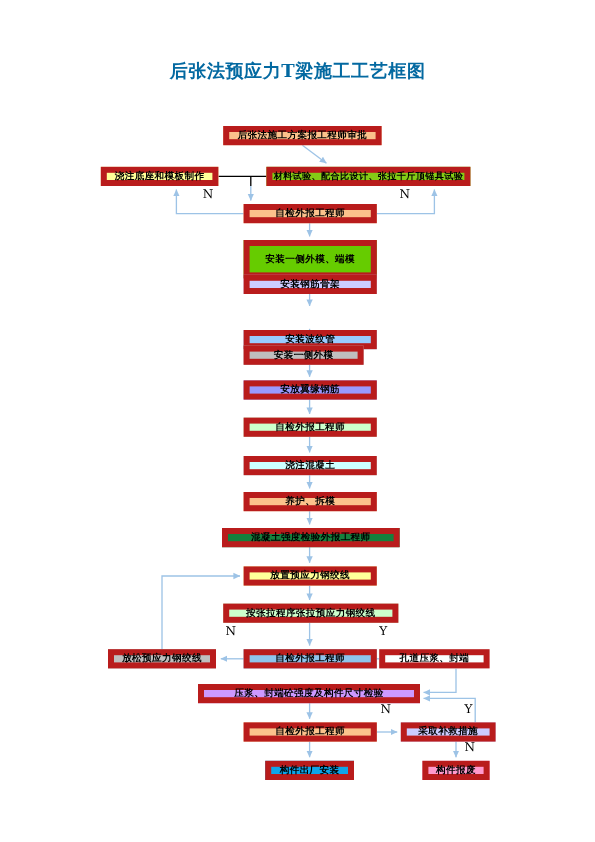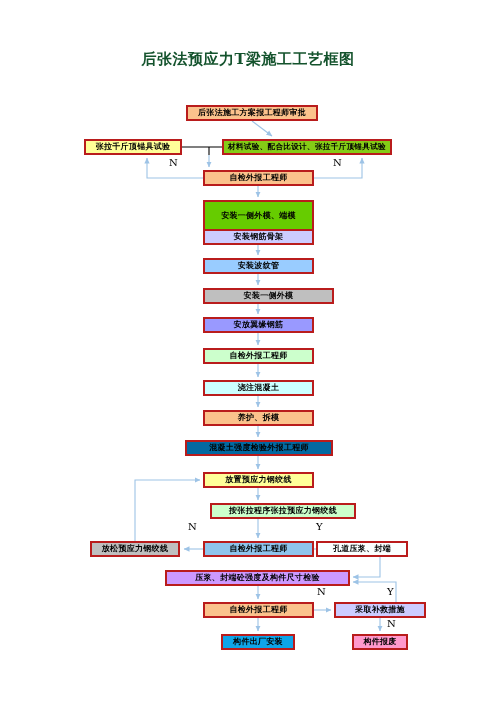--- a/index.html
+++ b/index.html
@@ -10,29 +10,29 @@
   }
   #canvas{position:absolute;left:0;top:0;width:496px;height:702px;}
 
   .title{
     position:absolute;
     left:0;top:50px;width:496px;
     text-align:center;
     font-size:15px;
     font-weight:bold;
     font-family:"DejaVu Serif","Liberation Serif",serif;
-    color:#14532d;
+    color:#0369a1;
     letter-spacing:0.5px;
     white-space:nowrap;
   }
 
   .node{
     position:absolute;
     box-sizing:border-box;
-    border:2px solid #b91c1c;
+    border:5px solid #b91c1c;
     display:flex;
     align-items:center;
     justify-content:center;
     font-size:8px;
     color:#000000;
     letter-spacing:0.3px;
     white-space:nowrap;
     line-height:1;
     font-family:Liberation Serif, serif;
     font-weight:bold;
@@ -107,40 +107,40 @@
 
     <path class="w" d="M396,602 L396,582 L353,582" marker-end="url(#ah)"></path>
 
     <path class="w" d="M258,618 L258,631" marker-end="url(#ah)"></path>
 
     <path class="w" d="M380,618 L380,631" marker-end="url(#ah)"></path>
   </svg>
 
   <div id="nodes">
       <div class="node" style="left: 186px; top: 105px; width: 132px; height: 16px; background: rgb(251, 194, 140);">后张法施工方案报工程师审批</div>
-      <div class="node" style="left: 84px; top: 139px; width: 98px; height: 16px; background: rgb(255, 255, 153);">张拉千斤顶锚具试验</div>
+      <div class="node" style="left: 84px; top: 139px; width: 98px; height: 16px; background: rgb(255, 255, 153);">浇注底座和模板制作</div>
       <div class="node thin" style="left: 222px; top: 139px; width: 170px; height: 16px; background: #84cc16;">材料试验、配合比设计、张拉千斤顶锚具试验</div>
       <div class="node" style="left: 203px; top: 170px; width: 111px; height: 16px; background: rgb(251, 194, 140);">自检外报工程师</div>
       <div class="node" style="left: 203px; top: 200px; width: 111px; height: 32px; background: rgb(102, 204, 0);">安装一侧外模、端模</div>
       <div class="node" style="left: 203px; top: 229px; width: 111px; height: 16px; background: rgb(204, 204, 255);">安装钢筋骨架</div>
-      <div class="node" style="left: 203px; top: 258px; width: 111px; height: 16px; background: rgb(153, 204, 255);">安装波纹管</div>
-      <div class="node" style="left: 203px; top: 288px; width: 131px; height: 16px; background: rgb(191, 191, 191);">安装一侧外模</div>
+      <div class="node" style="left: 203px; top: 275px; width: 111px; height: 16px; background: rgb(153, 204, 255);">安装波纹管</div>
+      <div class="node" style="left: 203px; top: 288px; width: 100px; height: 16px; background: rgb(191, 191, 191);">安装一侧外模</div>
       <div class="node" style="left: 203px; top: 317px; width: 111px; height: 16px; background: rgb(153, 153, 255);">安放翼缘钢筋</div>
       <div class="node" style="left: 203px; top: 348px; width: 111px; height: 16px; background: rgb(204, 255, 204);">自检外报工程师</div>
       <div class="node" style="left: 203px; top: 380px; width: 111px; height: 16px; background: rgb(204, 255, 255);">浇注混凝土</div>
       <div class="node" style="left: 203px; top: 410px; width: 111px; height: 16px; background: rgb(251, 194, 140);">养护、拆模</div>
-      <div class="node" style="left: 185px; top: 440px; width: 148px; height: 16px; background: #0369a1;">混凝土强度检验外报工程师</div>
+      <div class="node" style="left: 185px; top: 440px; width: 148px; height: 16px; background: #15803d;">混凝土强度检验外报工程师</div>
       <div class="node" style="left: 203px; top: 472px; width: 111px; height: 16px; background: rgb(255, 255, 153);">放置预应力钢绞线</div>
-      <div class="node" style="left: 186px; top: 503px; width: 146px; height: 16px; background: rgb(204, 255, 204); margin-left: 24px;">按张拉程序张拉预应力钢绞线</div>
+      <div class="node" style="left: 186px; top: 503px; width: 146px; height: 16px; background: rgb(204, 255, 204);">按张拉程序张拉预应力钢绞线</div>
       <div class="node" style="left: 90px; top: 541px; width: 90px; height: 16px; background: rgb(191, 191, 191); text-align: center;">放松预应力钢绞线</div>
       <div class="node" style="left: 203px; top: 541px; width: 111px; height: 16px; background: rgb(142, 196, 236);">自检外报工程师</div>
       <div class="node" style="left: 316px; top: 541px; width: 92px; height: 16px; background: rgb(251, 255, 255);">孔道压浆、封端</div>
       <div class="node" style="left: 165px; top: 570px; width: 185px; height: 16px; background: rgb(204, 153, 255);">压浆、封端砼强度及构件尺寸检验</div>
       <div class="node" style="left: 203px; top: 602px; width: 111px; height: 16px; background: rgb(251, 194, 140);">自检外报工程师</div>
-      <div class="node" style="left: 334px; top: 602px; width: 92px; height: 16px; background: rgb(204, 204, 255);">采取补救措施</div>
+      <div class="node" style="left: 334px; top: 602px; width: 79px; height: 16px; background: rgb(204, 204, 255);">采取补救措施</div>
       <div class="node" style="left: 221px; top: 634px; width: 74px; height: 16px; background: #0ea5e9;">构件出厂安装</div>
       <div class="node" style="left: 352px; top: 634px; width: 56px; height: 16px; background: rgb(255, 153, 204);">构件报废</div>
     </div>
   <div id="labels">
       <div class="lbl" style="left: 169px; top: 157px;">N</div>
       <div class="lbl" style="left: 333px; top: 157px;">N</div>
       <div class="lbl" style="left: 188px; top: 521px;">N</div>
       <div class="lbl" style="left: 316px; top: 521px;">Y</div>
       <div class="lbl" style="left: 317px; top: 586px;">N</div>
       <div class="lbl" style="left: 387px; top: 586px;">Y</div>

